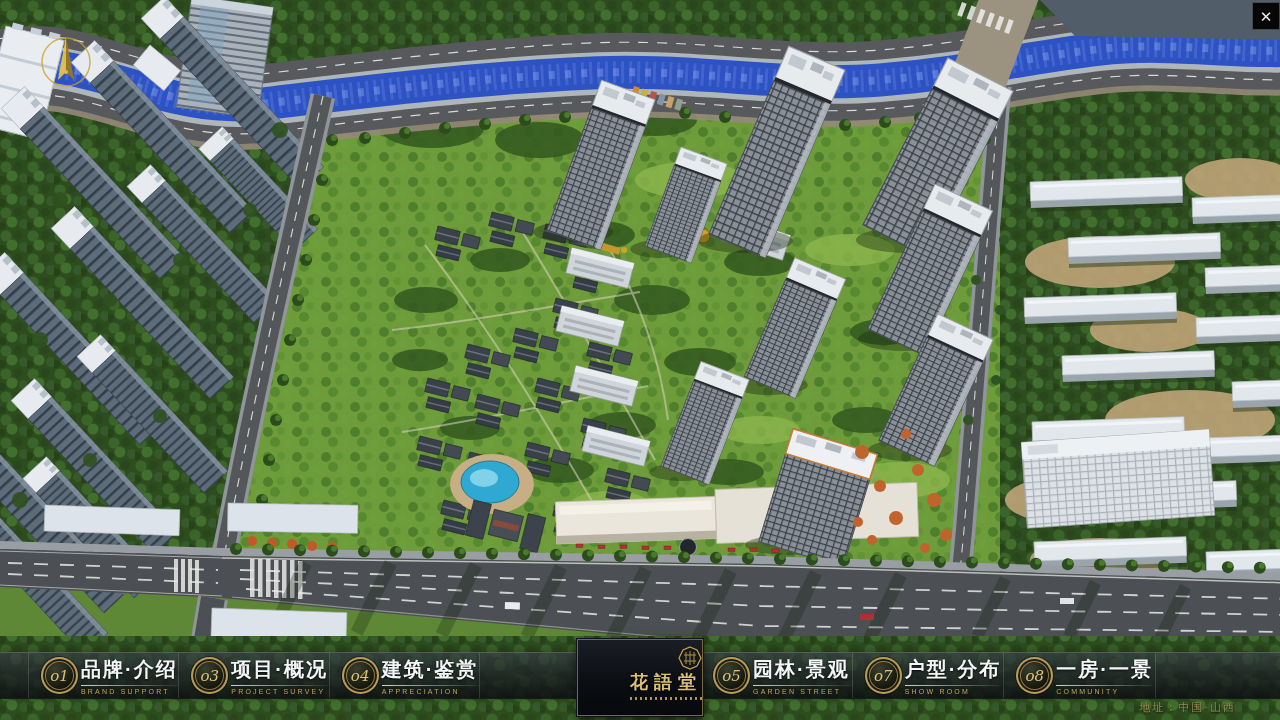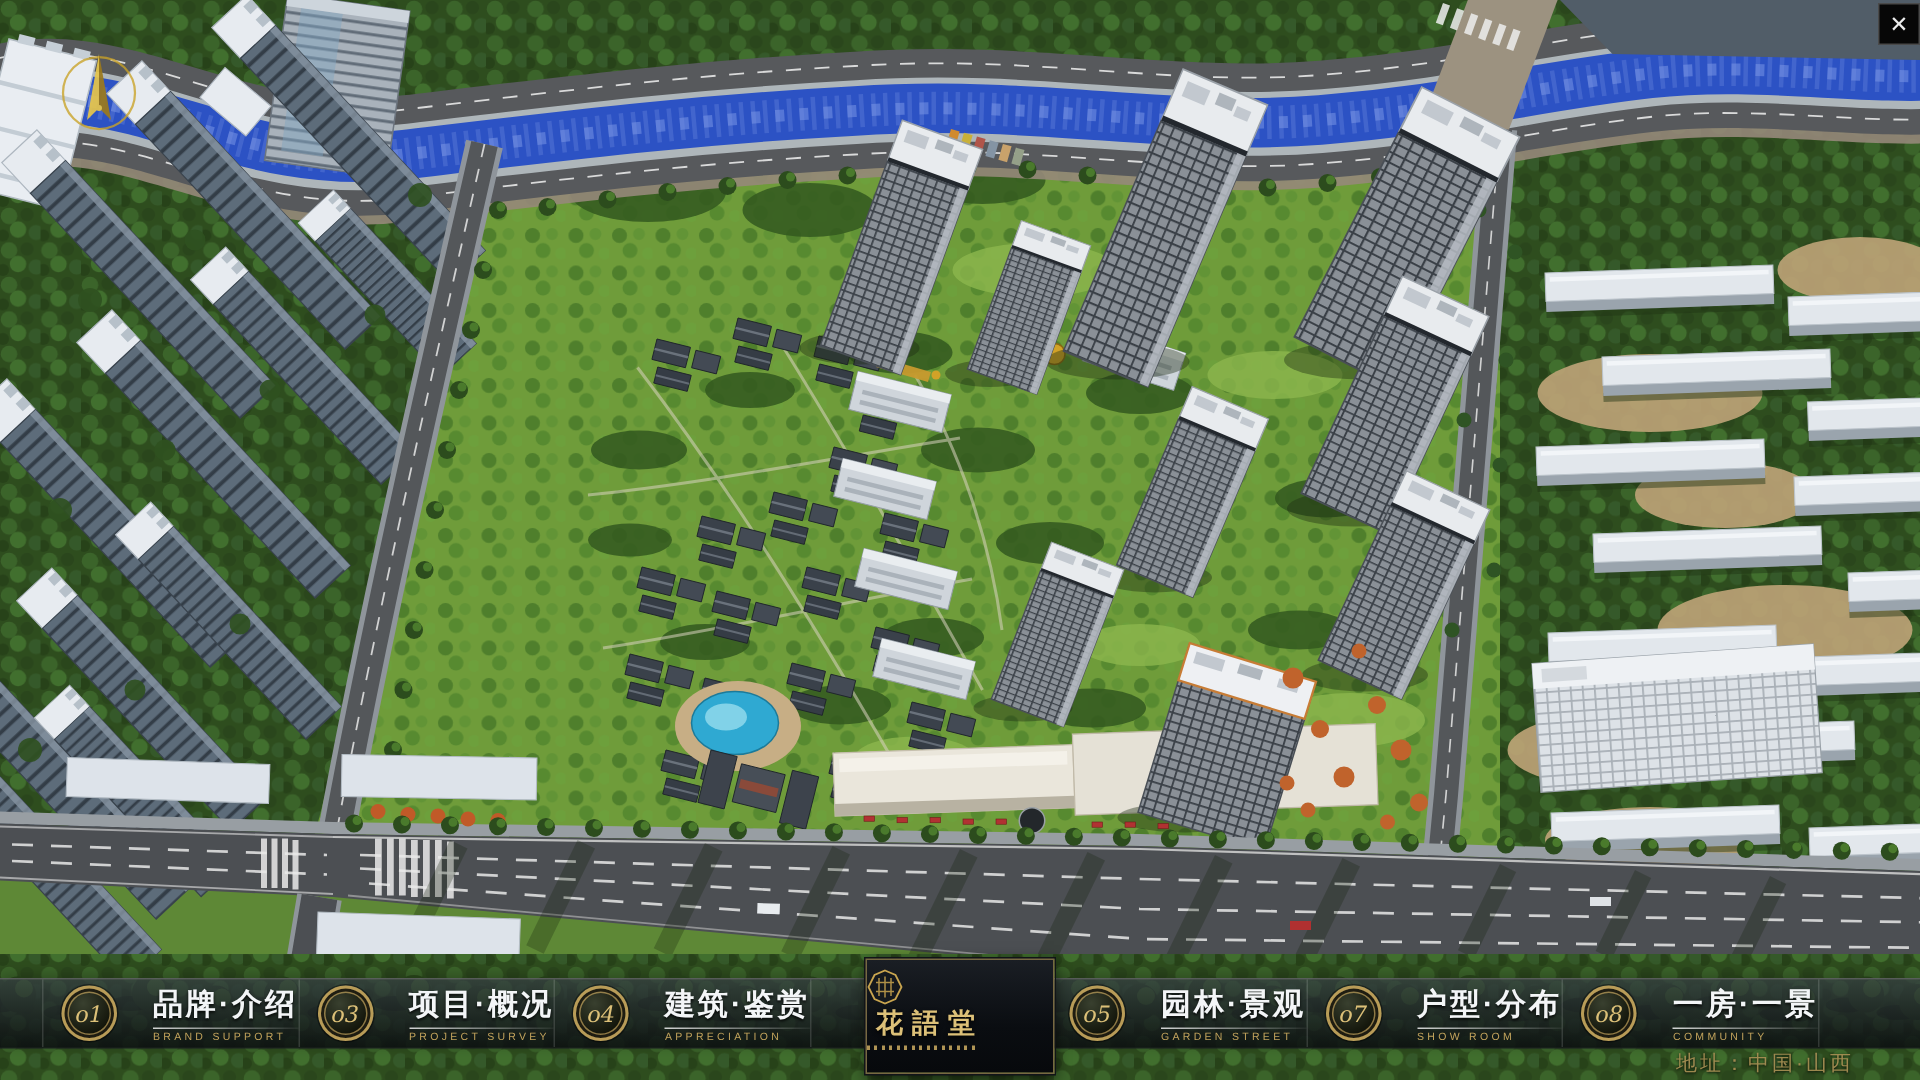--- a/index.html
+++ b/index.html
@@ -16,47 +16,47 @@
              align-items:center;justify-content:center;font-size:15px;line-height:1;cursor:pointer}
 
   
   .navbar{position:absolute;left:0;right:0;top:652px;height:45px;
           background:linear-gradient(180deg,rgba(52,60,66,.74),rgba(10,13,16,.86));
           border-top:1px solid rgba(255,255,255,.3);border-bottom:1px solid rgba(0,0,0,.55);
           box-shadow:0 -2px 8px rgba(0,0,0,.25)}
   .nav-group{position:absolute;top:0;height:100%;display:flex}
   .nav-group.left{left:28px;width:452px}
   .nav-group.right{left:700px;width:456px}
-  .nav-item{flex:1;display:flex;align-items:center;gap:24px;padding-left:12px;
+  .nav-item{flex:1;display:flex;align-items:center;gap:3px;padding-left:12px;
             border-left:1px solid rgba(255,255,255,.14);cursor:pointer}
   .nav-item:last-child{border-right:1px solid rgba(255,255,255,.14)}
   .badge{width:33px;height:33px;border-radius:50%;flex:none;
          border:2px solid rgba(194,163,92,.95);
          box-shadow:inset 0 0 0 2px rgba(10,12,8,.85),inset 0 0 0 3px rgba(194,163,92,.7),0 0 0 1px rgba(0,0,0,.4);
          background:radial-gradient(circle at 38% 30%,#39402f,#101208 72%);
          color:var(--gold-bright,#dcc078);display:flex;align-items:center;justify-content:center;
          font-family:"DejaVu Serif",serif;font-style:italic;font-size:15px}
   .nav-text{display:flex;flex-direction:column;min-width:88px}
   .zh{font-size:20px;font-weight:bold;color:var(--nav-text,#f3f5f7);letter-spacing:2px;
       white-space:nowrap;text-shadow:0 1px 2px rgba(0,0,0,.8)}
   .underline{height:1px;margin:2px 0;background:linear-gradient(90deg,rgba(255,255,255,.8),rgba(255,255,255,.05))}
   .en{font-size:7px;letter-spacing:2.2px;color:var(--accent-gold,#c2a35c);white-space:nowrap}
 
   
   .logo-box{position:absolute;left:50%;transform:translateX(-50%);top:-14px;width:126px;height:77px;
             box-sizing:border-box;background:linear-gradient(180deg,#1a1e24,#0a0d11 60%,#07090c);
             border:1px solid #776842;box-shadow:0 0 0 1px #111418,0 3px 10px rgba(0,0,0,.7);
-            display:flex;flex-direction:column;align-items:flex-start;cursor:pointer;z-index:2}
+            display:flex;flex-direction:column;align-items:flex-end;cursor:pointer;z-index:2}
   .seal{margin-top:6px}
   .logo-title{margin-top:0;font-size:18px;font-weight:bold;color:var(--gold-bright,#dcc078);
               letter-spacing:6px;text-indent:6px;font-family:"DejaVu Serif",serif;text-shadow:0 1px 3px #000}
   .logo-dots{margin-top:3px;width:72px;height:3px;
              background:repeating-linear-gradient(90deg,rgba(194,163,92,.9) 0 2px,transparent 2px 5px)}
 
-  .address{position:absolute;top:700px;right:44px;font-size:14px;letter-spacing:2px;
+  .address{position:absolute;top:700px;right:44px;font-size:11px;letter-spacing:2px;
            color:#a98f54;opacity:.9;text-shadow:0 1px 2px #000}
 </style>
 </head>
 <body>
 
 <div class="stage">
 
   <svg class="scene" width="1280" height="720" viewBox="0 0 1280 720">
     <defs>
       <pattern id="pt" width="27" height="23" patternUnits="userSpaceOnUse">

